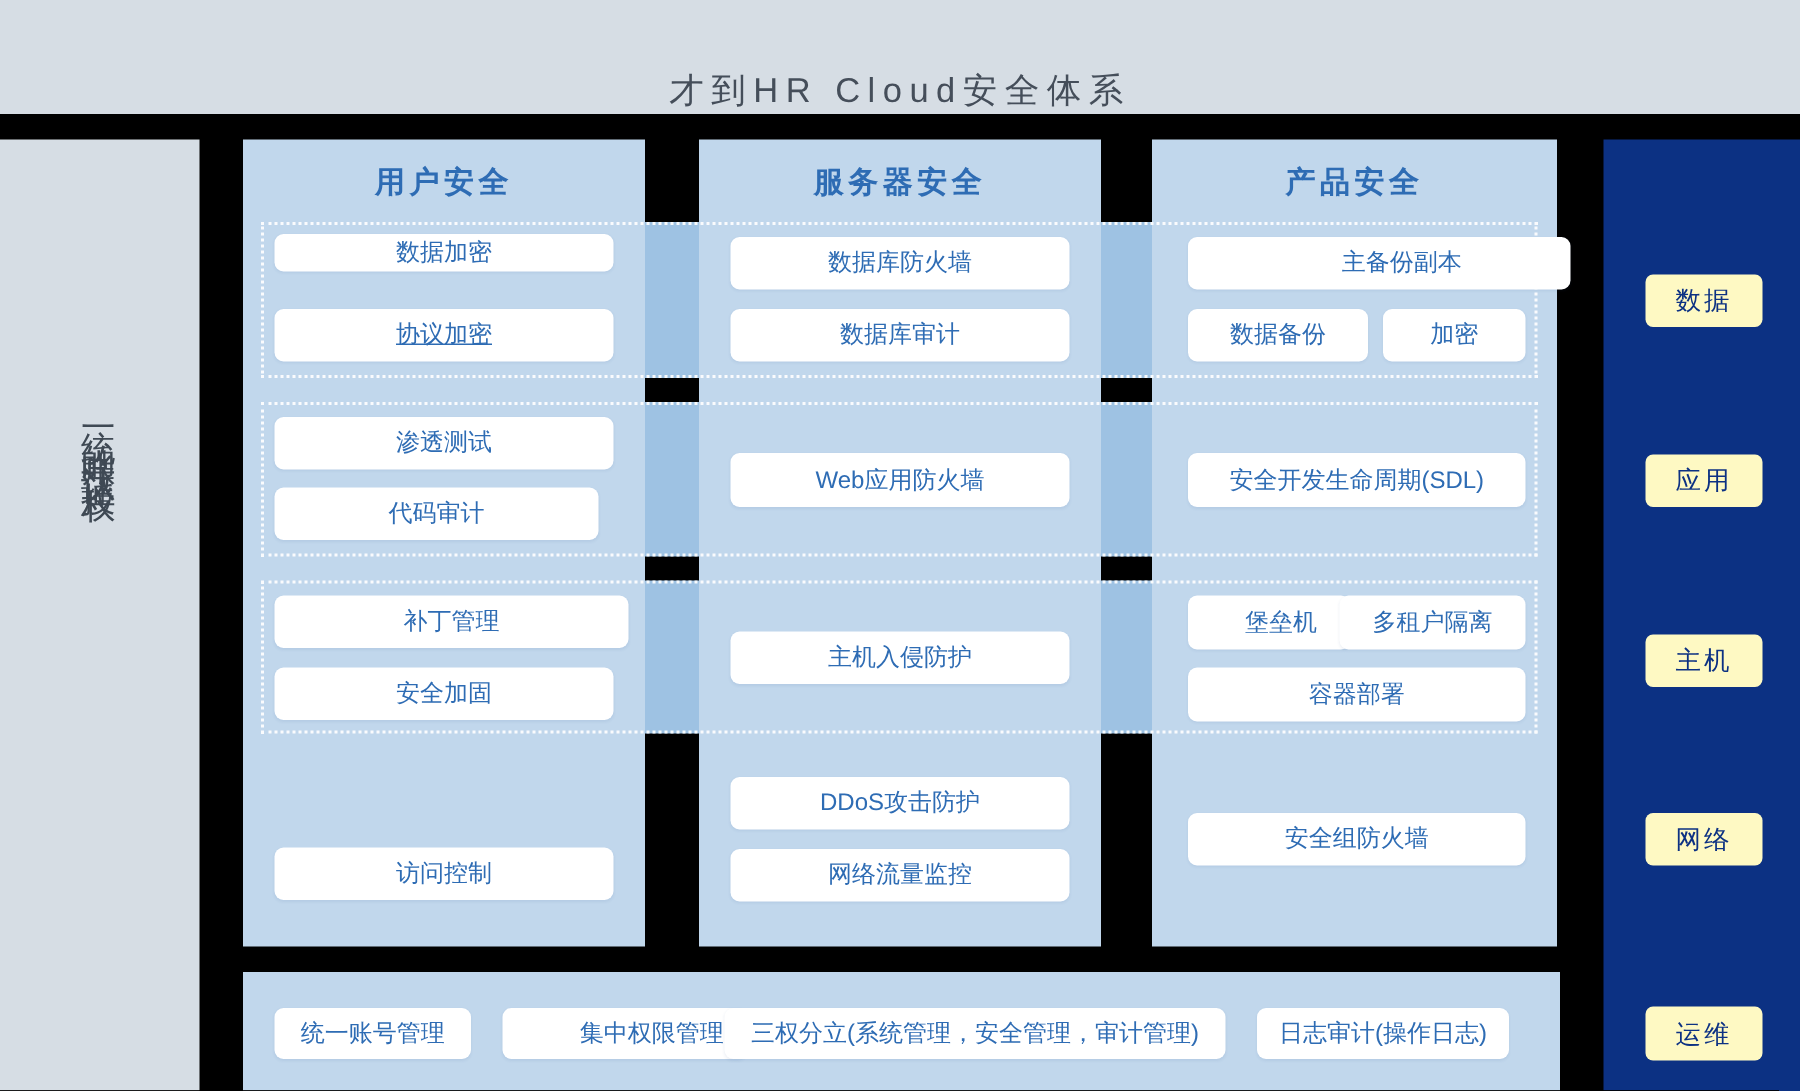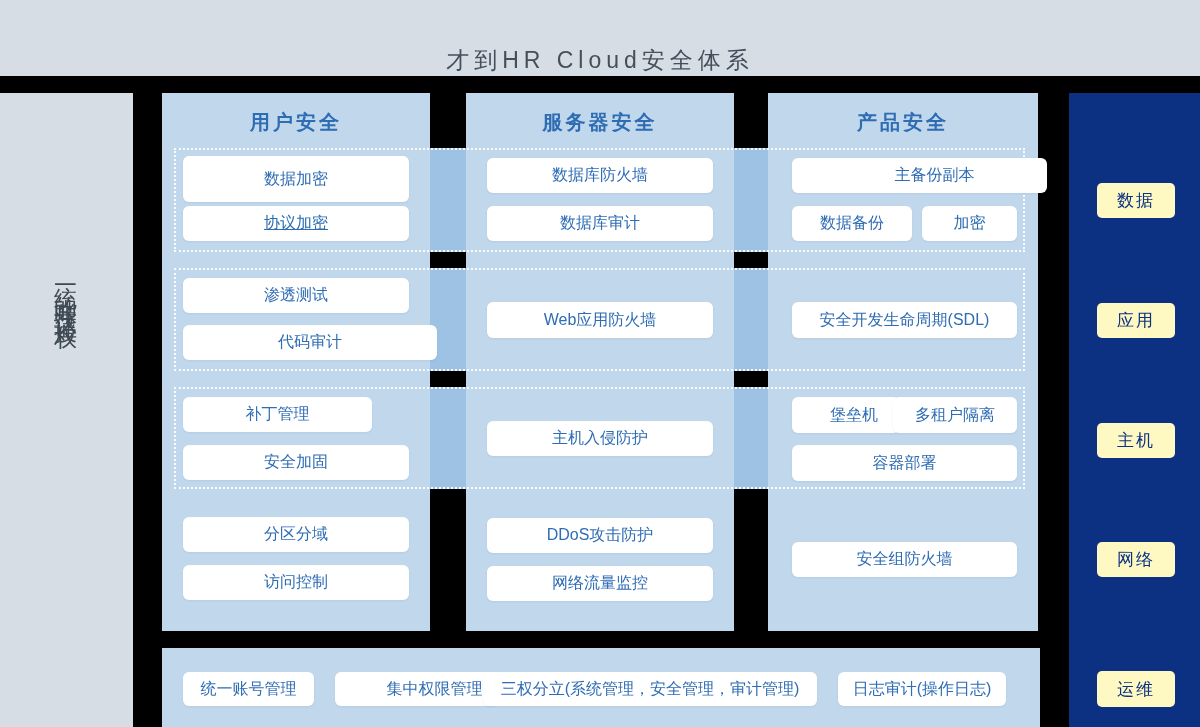--- a/index.html
+++ b/index.html
@@ -78,27 +78,26 @@
   <div class="bridge" style="left:734px;top:387px;width:34px;height:102px;"></div>
 
   <div class="dashed-band" style="left:174px;top:148px;width:851px;height:104px;"></div>
   <div class="dashed-band" style="left:174px;top:268px;width:851px;height:103px;"></div>
   <div class="dashed-band" style="left:174px;top:387px;width:851px;height:102px;"></div>
 
   <div class="col-header" style="left:162px;top:104px;width:268px;">用户安全</div>
   <div class="col-header" style="left:466px;top:104px;width:268px;">服务器安全</div>
   <div class="col-header" style="left:768px;top:104px;width:270px;">产品安全</div>
 
-  <div class="pill" style="left:183px;top:156px;width:226px;height:46px;">数据加密</div>
+  <div class="pill" style="left:183px;top:156px;width:226px;height:25px;">数据加密</div>
   <div class="pill" style="left:183px;top:206px;width:226px;height:35px;text-decoration:underline;">协议加密</div>
   <div class="pill" style="left:183px;top:278px;width:226px;height:35px;">渗透测试</div>
-  <div class="pill" style="left:183px;top:325px;width:254px;height:35px;">代码审计</div>
-  <div class="pill" style="left:183px;top:397px;width:189px;height:35px;">补丁管理</div>
+  <div class="pill" style="left:183px;top:325px;width:216px;height:35px;">代码审计</div>
+  <div class="pill" style="left:183px;top:397px;width:236px;height:35px;">补丁管理</div>
   <div class="pill" style="left:183px;top:445px;width:226px;height:35px;">安全加固</div>
-  <div class="pill" style="left:183px;top:517px;width:226px;height:35px;">分区分域</div>
   <div class="pill" style="left:183px;top:565px;width:226px;height:35px;">访问控制</div>
 
   <div class="pill" style="left:487px;top:158px;width:226px;height:35px;">数据库防火墙</div>
   <div class="pill" style="left:487px;top:206px;width:226px;height:35px;">数据库审计</div>
   <div class="pill" style="left:487px;top:302px;width:226px;height:36px;">Web应用防火墙</div>
   <div class="pill" style="left:487px;top:421px;width:226px;height:35px;">主机入侵防护</div>
   <div class="pill" style="left:487px;top:518px;width:226px;height:35px;">DDoS攻击防护</div>
   <div class="pill" style="left:487px;top:566px;width:226px;height:35px;">网络流量监控</div>
 
   <div class="pill" style="left:792px;top:158px;width:225px;height:35px;padding-left:30px;">主备份副本</div>

